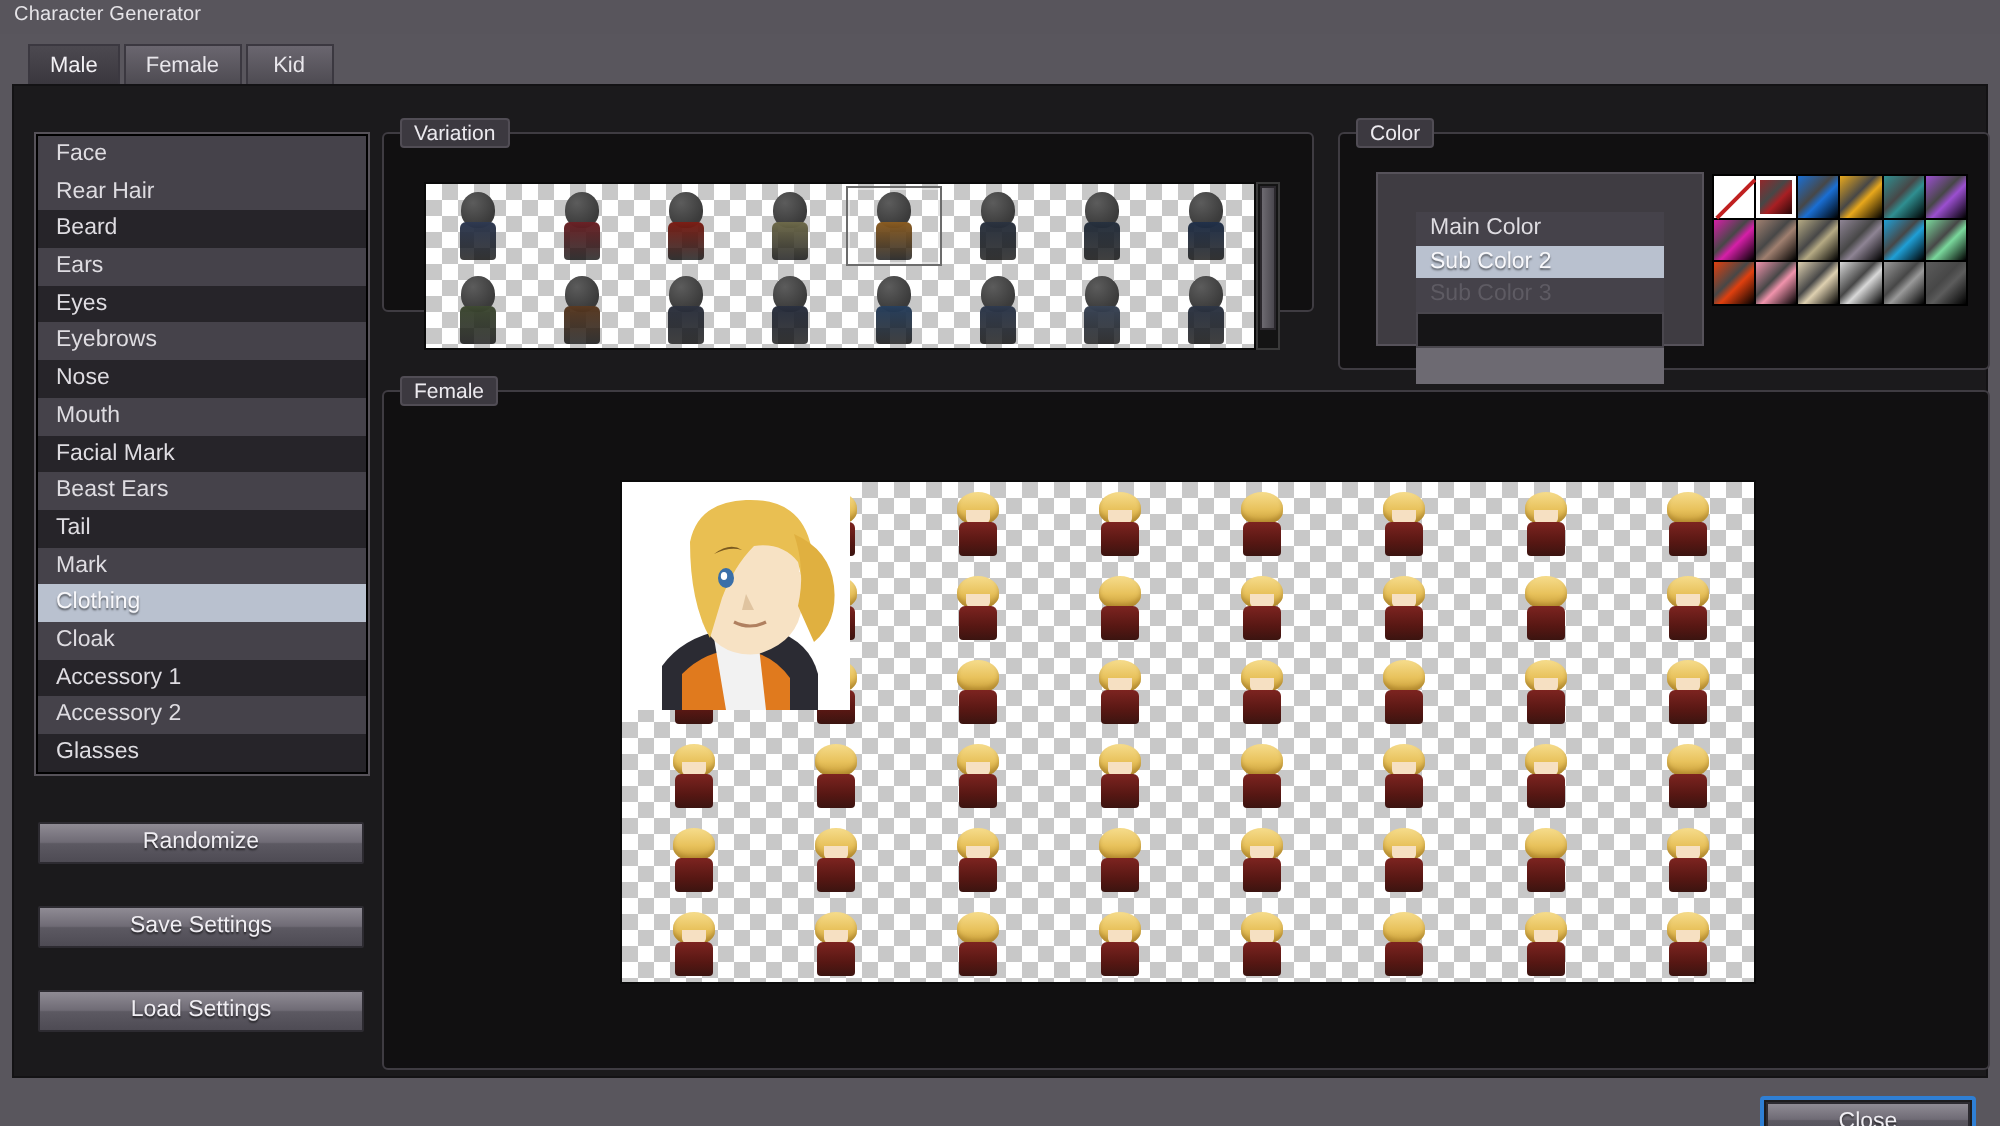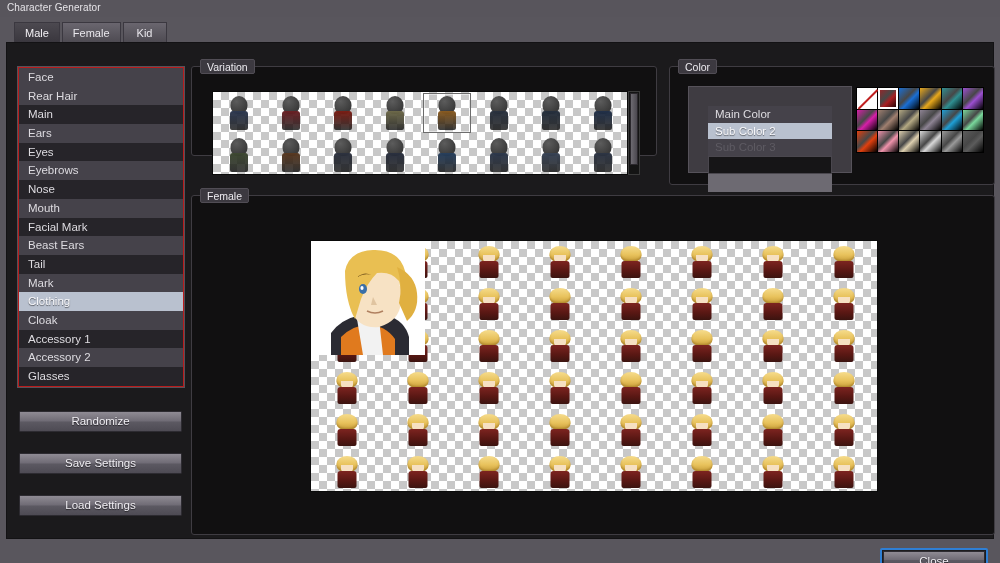--- a/index.html
+++ b/index.html
@@ -83,21 +83,21 @@
 
   
   .leftcol {
     position: absolute;
     left: 10px; top: 23px;
     width: 168px;
   }
 
   .listbox {
     width: 168px;
-    background: #b91c1c;
+    background: #000000;
     border: 1px solid #565259;
     padding: 1px;
   }
   .list-item {
     height: 18.7px;
     line-height: 18.7px;
     padding-left: 9px;
     font-size: 11.5px;
     color: #dedce1;
     white-space: nowrap;
@@ -381,21 +381,21 @@
         <div class="tab">Female</div>
         <div class="tab">Kid</div>
       </div>
 
     <div class="workspace">
 
       <div class="leftcol">
         <div class="listbox" id="parts-listbox">
             <div class="list-item odd">Face</div>
             <div class="list-item odd">Rear Hair</div>
-            <div class="list-item even">Main</div>
+            <div class="list-item even">Beard</div>
             <div class="list-item odd">Ears</div>
             <div class="list-item even">Eyes</div>
             <div class="list-item odd">Eyebrows</div>
             <div class="list-item even">Nose</div>
             <div class="list-item odd">Mouth</div>
             <div class="list-item even">Facial Mark</div>
             <div class="list-item odd">Beast Ears</div>
             <div class="list-item even">Tail</div>
             <div class="list-item odd">Mark</div>
             <div class="list-item even selected">Clothing</div>

